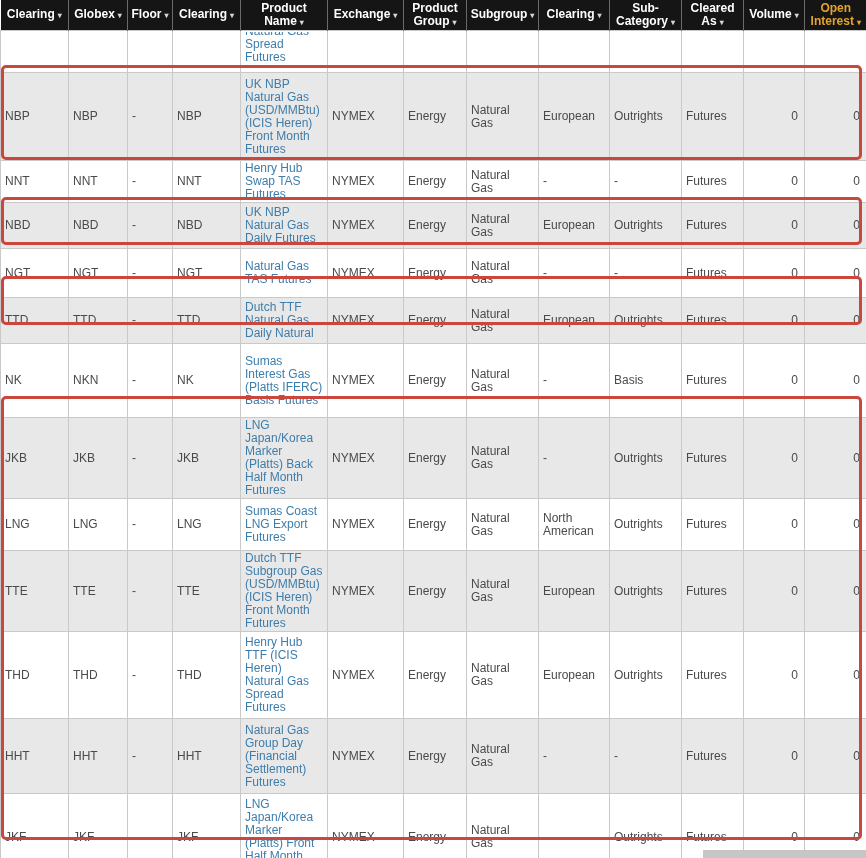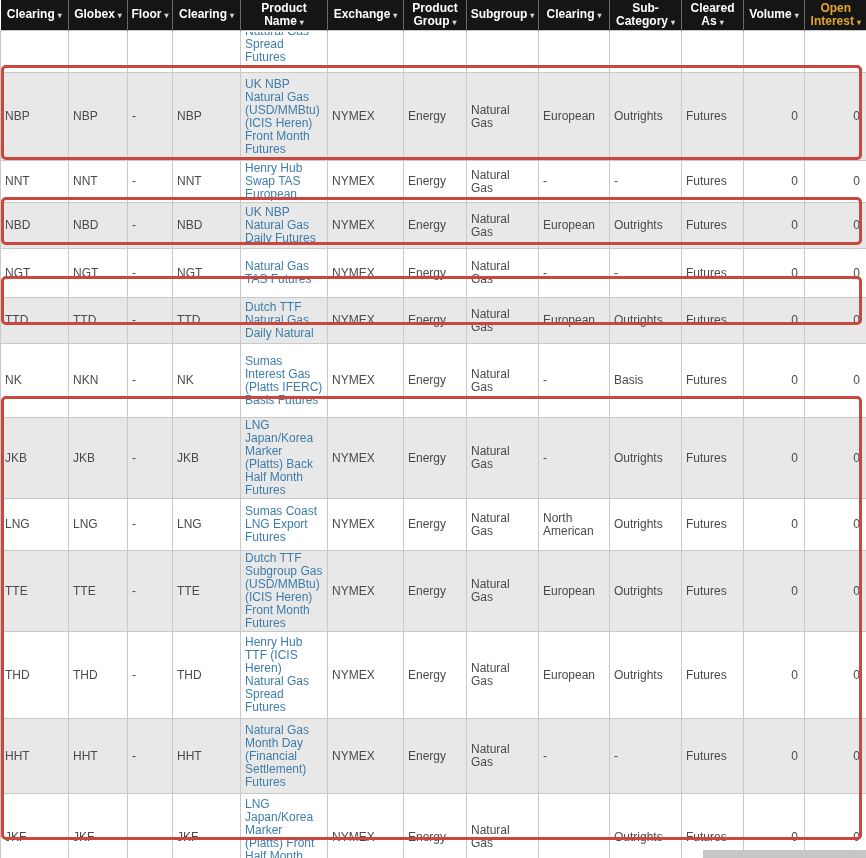--- a/index.html
+++ b/index.html
@@ -120,21 +120,21 @@
           <td><span>Futures</span></td>
           <td class="num"><span>0</span></td>
           <td class="num"><span>0</span></td>
         </tr>
         <tr style="height: 41px;">
           <td><span>NNT</span></td>
           <td><span>NNT</span></td>
           <td><span>-</span></td>
           <td><span>NNT</span></td>
           <td>
-            <a class="plink" href="#">Henry Hub Swap TAS European</a>
+            <a class="plink" href="#">Henry Hub Swap TAS Futures</a>
           </td>
           <td><span>NYMEX</span></td>
           <td><span>Energy</span></td>
           <td><span>Natural Gas</span></td>
           <td><span>-</span></td>
           <td><span>-</span></td>
           <td><span>Futures</span></td>
           <td class="num"><span>0</span></td>
           <td class="num"><span>0</span></td>
         </tr>
@@ -273,21 +273,21 @@
           <td><span>Futures</span></td>
           <td class="num"><span>0</span></td>
           <td class="num"><span>0</span></td>
         </tr>
         <tr class="alt" style="height: 75px;">
           <td><span>HHT</span></td>
           <td><span>HHT</span></td>
           <td><span>-</span></td>
           <td><span>HHT</span></td>
           <td>
-            <a class="plink" href="#">Natural Gas Month Day (Financial Settlement) Futures</a>
+            <a class="plink" href="#">Natural Gas Group Day (Financial Settlement) Futures</a>
           </td>
           <td><span>NYMEX</span></td>
           <td><span>Energy</span></td>
           <td><span>Natural Gas</span></td>
           <td><span>-</span></td>
           <td><span>-</span></td>
           <td><span>Futures</span></td>
           <td class="num"><span>0</span></td>
           <td class="num"><span>0</span></td>
         </tr>

